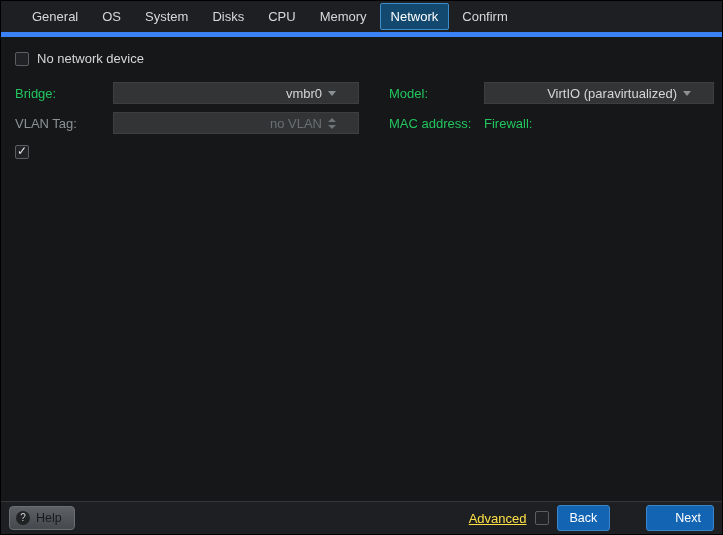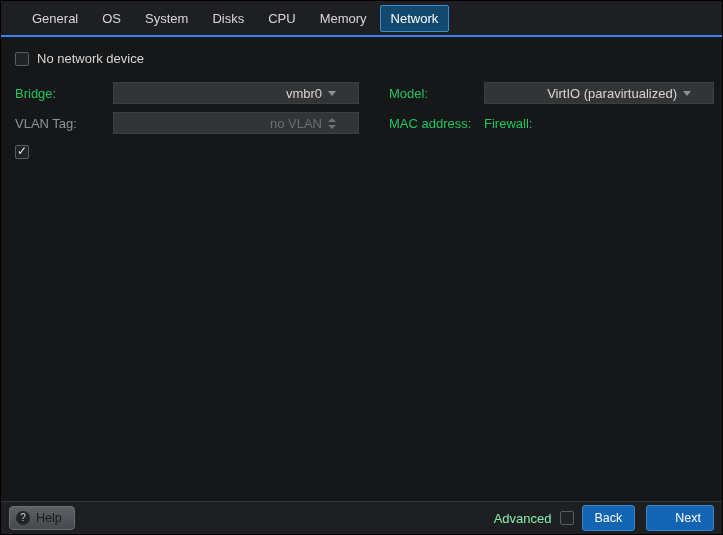--- a/index.html
+++ b/index.html
@@ -30,21 +30,21 @@
     color:#3f85ba; font-size:9px; line-height:15px;
     text-align:center; cursor:pointer; user-select:none;
   }
 
   
   .tabbar{
     flex:0 0 36px;
     background:#1d1f22;
     display:flex; align-items:center;
     padding:0 0 0 20px;
-    border-bottom:2px solid #3b82f6;
+    border-bottom:5px solid #3b82f6;
   }
   .tab{
     padding:5px 10px;
     color:#d8d8d8; cursor:pointer;
     border:1px solid transparent; border-radius:2px;
     margin-right:2px;
   }
   .tab.active{
     background:#13486f;
     border-color:#3b8ecb;
@@ -135,44 +135,45 @@
   .helpicon{
     width:14px; height:14px;
     background:#212325; color:#cfd1d3;
     border-radius:50%;
     font-size:10px; line-height:14px; text-align:center;
   }
   .fright{
     margin-left:auto;
     display:flex; align-items:center; gap:8px;
   }
-  .advlabel{ color:#86efac; }
+  .advlabel{ color:#fde047;text-decoration:underline; }
   .bluebtn{
     height:26px; padding:0 12px;
     background:#1464b4;
     border:1px solid #3a86c9; border-radius:3px;
     color:#ffffff; font-size:12.5px;
     font-family:inherit; cursor:pointer;
   }
-  .bluebtn + .bluebtn{ margin-left:3px;padding-left:28px; }
+  .bluebtn + .bluebtn{ margin-left:28px;padding-left:28px; }
 </style>
 </head>
 <body>
 
 <div class="window">
 
 
   <div class="tabbar">
     <span class="tab">General</span>
     <span class="tab">OS</span>
     <span class="tab">System</span>
     <span class="tab">Disks</span>
     <span class="tab">CPU</span>
     <span class="tab">Memory</span>
     <span class="tab active">Network</span>
+    <span class="tab">Confirm</span>
   </div>
 
   <div class="content">
 
     <div class="cbrow">
       <span class="cb"></span>
       <span>No network device</span>
     </div>
 
     <div class="grid">

